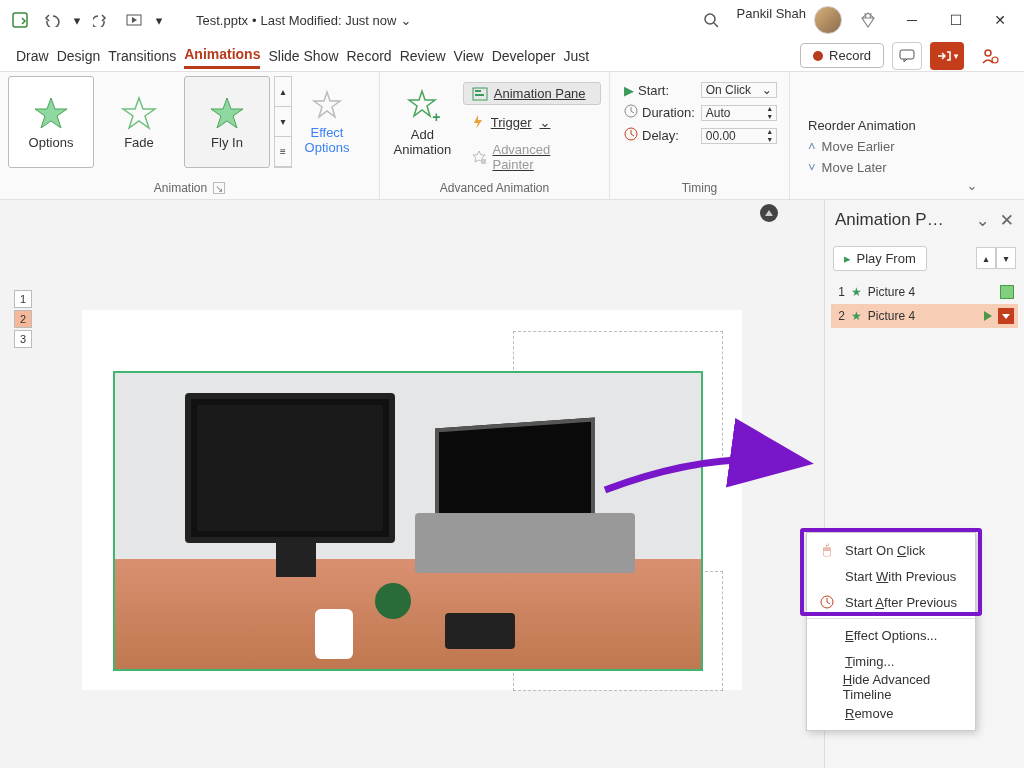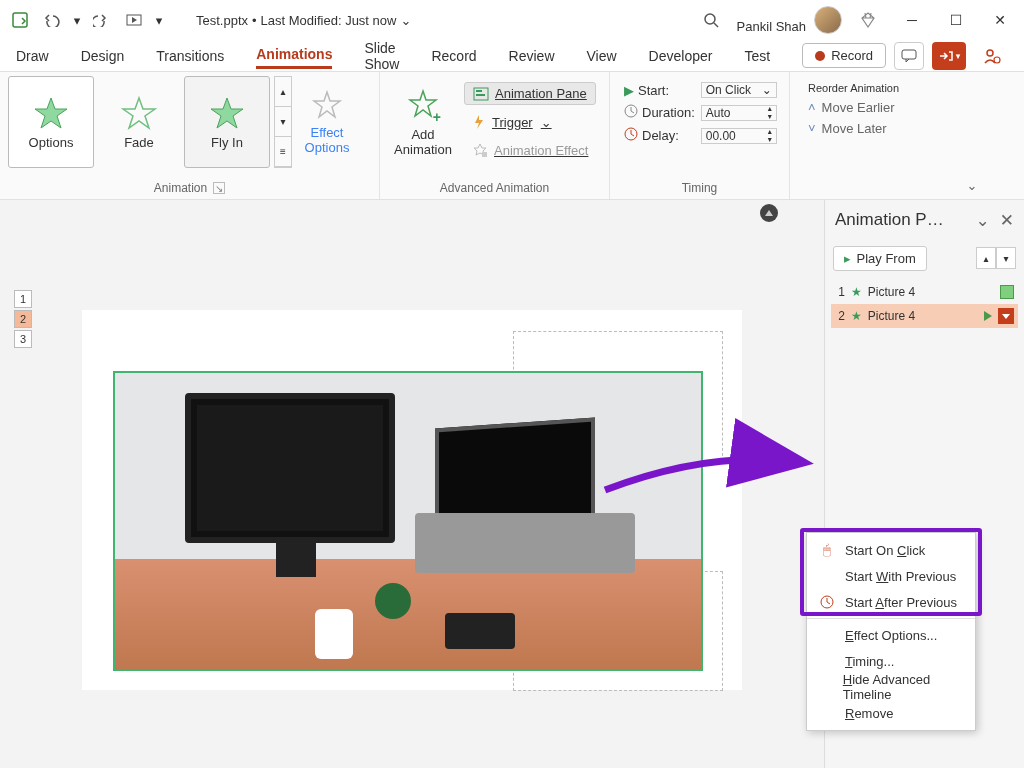--- a/index.html
+++ b/index.html
@@ -3,26 +3,26 @@
 <meta charset="utf-8">
 <style>
 * { box-sizing: border-box; margin: 0; padding: 0; font-family: "Segoe UI", sans-serif; }
 body { width: 1024px; height: 768px; background: #fff; overflow: hidden; font-size: 13px; color: #333; }
 
 
 .titlebar { height: 40px; background: #fff; display: flex; align-items: center; padding: 0 6px; }
 .qat { display: flex; align-items: center; gap: 4px; }
 .qat .btn { width: 28px; height: 28px; display: flex; align-items: center; justify-content: center; border-radius: 3px; }
 .file-title { margin-left: 30px; font-size: 13px; color: #333; display: flex; align-items: center; gap: 4px;}
-.titlebar-right { margin-left: auto; display: flex; align-items: flex-end; gap: 8px; }
+.titlebar-right { margin-left: auto; display: flex; align-items: flex-start; gap: 8px; }
 .avatar { width: 28px; height: 28px; border-radius: 50%; background: linear-gradient(135deg,#d8b07a,#8a6a4a); border:1px solid #ccc;}
 .winbtn { width: 36px; height: 28px; display: flex; align-items: center; justify-content: center; font-size: 14px; }
 
 
-.tabs { height: 32px; display: flex; align-items: center; padding: 0 16px 0 16px; gap: 32px; border-bottom: 1px solid #e1e1e1; }
+.tabs { height: 32px; display: flex; align-items: center; padding: 0 16px 0 16px; gap: 8px; border-bottom: 1px solid #e1e1e1; }
 .tab { font-size: 14px; padding: 4px 0; color: #333; }
 .tab.active { color: #b83b1d; font-weight: 600; border-bottom: 3px solid #b83b1d; }
 .tabs-right { margin-left: auto; display: flex; align-items: center; gap: 8px; }
 .record-btn { border: 1px solid #bbb; border-radius: 4px; padding: 4px 12px; display: flex; align-items: center; gap: 6px; font-size: 13px; }
 .record-dot { width: 10px; height: 10px; border-radius: 50%; background: #b83b1d; }
 .pill { width: 30px; height: 28px; border: 1px solid #ccc; border-radius: 4px; display:flex;align-items:center;justify-content:center;}
 .share-btn { width: 34px; height: 28px; background: #c43e1c; border-radius: 4px; display:flex;align-items:center;justify-content:center; color:#fff;}
 
 
 .ribbon { height: 128px; background: #fafafa; display: flex; border-bottom: 1px solid #e1e1e1; }
@@ -45,21 +45,21 @@
 .advbtn { display:flex;align-items:center;gap:6px; padding:3px 8px; font-size:13px; border-radius:3px;}
 .advbtn.active { background:#e8e8e8; border:1px solid #ccc;}
 .advbtn.disabled { color:#9a9a9a;}
 
 .timing-grid { display:grid; grid-template-columns:auto auto; gap:6px 6px; padding-top:6px; padding-left:6px; align-items:center;}
 .timing-grid label{font-size:13px;display:flex;align-items:center;gap:4px;}
 .timing-input { border:1px solid #ccc; height:16px; width:76px; font-size:12px; padding:0 4px; display:flex;align-items:center;justify-content:space-between;}
 .timing-input .spin{font-size:8px;line-height:8px;display:flex;flex-direction:column;}
 
 .reorder { padding:6px 10px; font-size:13px; display:flex;flex-direction:column;gap:6px;}
-.reorder-title{font-size:11px;}
+.reorder-title{font-size:13px;margin-top:36px;}
 .reorder-btn{display:flex;align-items:center;gap:6px;color:#666;}
 
 .ribbon .chev { width:24px; display:flex;align-items:flex-end;justify-content:center;padding-bottom:6px;color:#666;}
 
 
 .main { position:relative; height: 568px; background:#f3f3f3; display:flex; }
 .slide-area { flex:1; position:relative; padding:30px 20px 30px 20px; display:flex; }
 .slide-canvas { margin:auto; margin-top:80px; background:#fff; width:660px; height:380px; box-shadow:none; position:relative; border:1px dashed transparent;}
 .slide-img { position:absolute; left:30px; top:60px; width:590px; height:300px; border:2px solid #3fb56f; background:linear-gradient(180deg,#e8e8e8 0%, #d8d8d8 100%); overflow:hidden;}
 .slide-img::before{content:"";position:absolute;inset:-2px;}
@@ -186,21 +186,21 @@
 <div class="tabs">
   <div class="tab">Draw</div>
   <div class="tab">Design</div>
   <div class="tab">Transitions</div>
   <div class="tab active">Animations</div>
   <div class="tab">Slide Show</div>
   <div class="tab">Record</div>
   <div class="tab">Review</div>
   <div class="tab">View</div>
   <div class="tab">Developer</div>
-  <div class="tab">Test</div>
+  <div class="tab">Just</div>
   <div class="tabs-right">
     <div class="record-btn">
         <div class="record-dot"></div>
         <span>Record</span>
       </div>
     <div class="pill">
         <svg width="16" height="14">
           <rect x="1" y="1" width="14" height="9" rx="2" fill="none" stroke="#555"></rect>
           <path d="M5 10 L5 13 L8 10" fill="none" stroke="#555"></path>
         </svg>
@@ -293,21 +293,21 @@
               <path d="M7 1 L3 9 L7 9 L5 15 L11 6 L7 6 Z" fill="#e8a03a"></path>
             </svg>
           <span>Trigger</span>
             <span style="margin-left:2px;">⌄</span>
         </div>
         <div class="advbtn disabled">
           <svg width="16" height="16">
               <polygon points="8,2 10,6 14,6 11,9 12,13 8,11 4,13 5,9 2,6 6,6" fill="none" stroke="#bbb"></polygon>
               <rect x="10" y="10" width="5" height="5" fill="#ccc"></rect>
             </svg>
-          <span>Animation Effect</span>
+          <span>Advanced Painter</span>
         </div>
       </div>
     </div>
     <div class="rgroup-label">
         <span>Advanced Animation</span>
       </div>
   </div>
 
   <div class="rgroup" style="width:180px;">
     <div class="rgroup-content">

